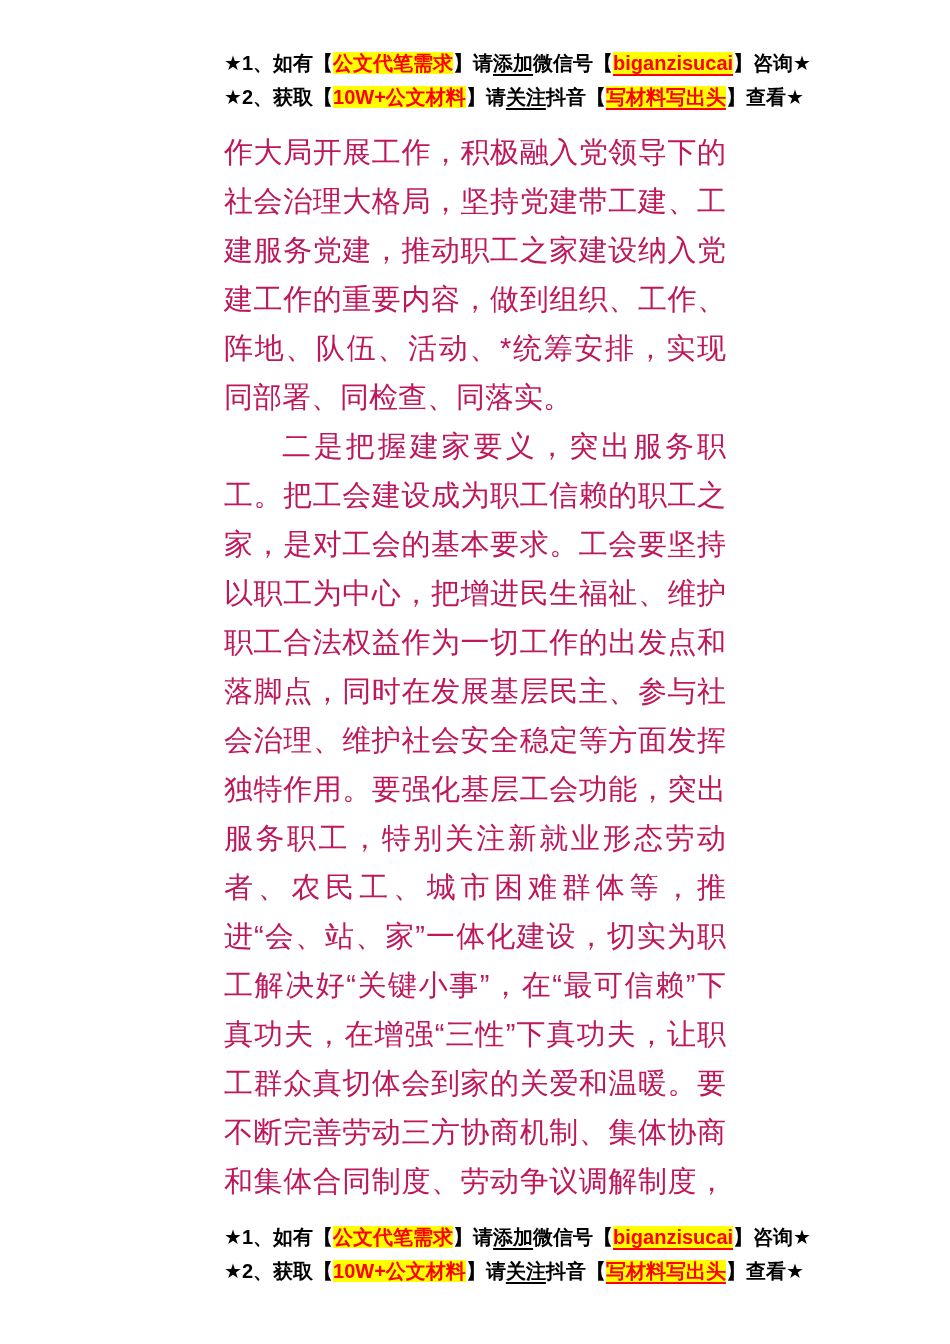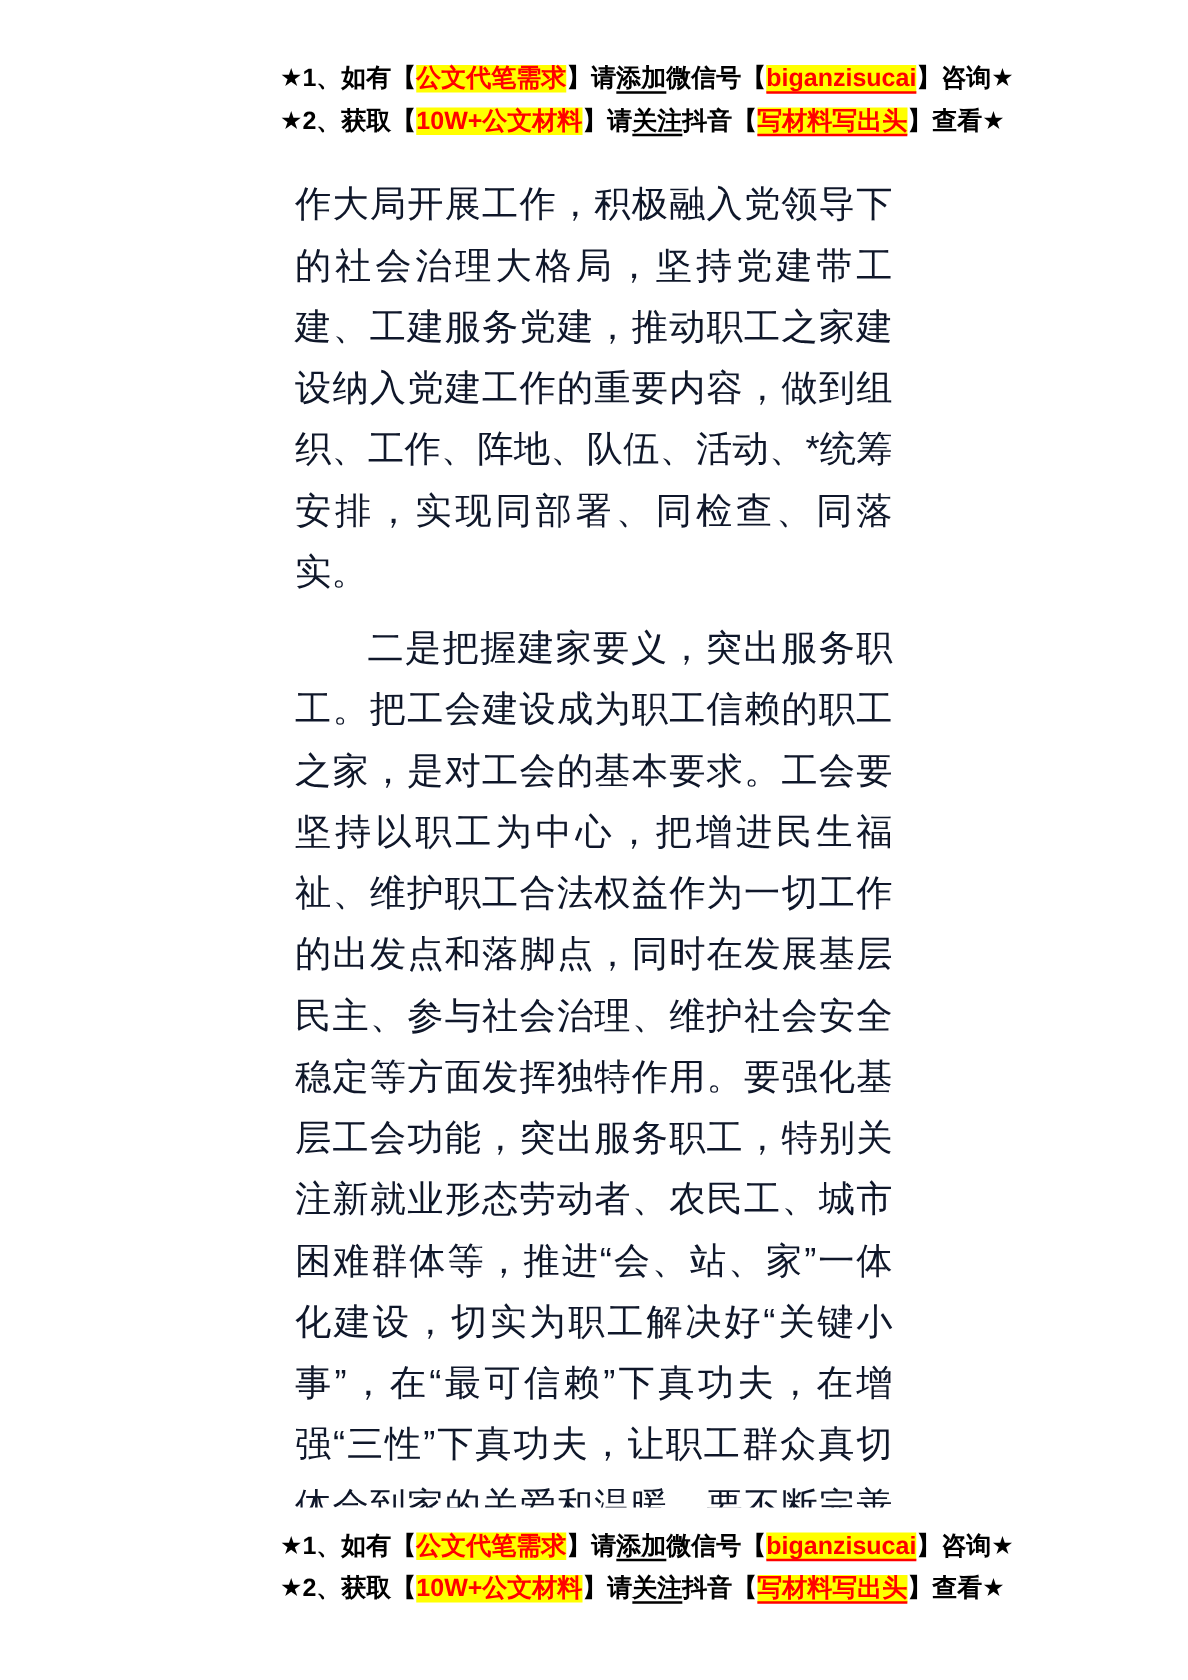--- a/index.html
+++ b/index.html
@@ -42,27 +42,27 @@
     text-decoration: underline;
     text-decoration-thickness: 2px;
     text-underline-offset: 4px;
   }
   .body-text {
     margin-top: 14px;
     height: 1078px;
     overflow: hidden;
   }
   .para {
-    margin: 12px;
+    margin: 0;
     font-size: 29px;
     line-height: 49px;
     text-align: justify;
     text-justify: inter-ideograph;
     word-break: break-all;
-    color: #0f172a;
+    color: #be185d;
   }
   .para.indent { text-indent: 58px; }
   .notice-bottom { margin-top: 14px; }
 </style>
 </head>
 <body>
 
 <div class="page">
 
   <div class="notice notice-top">

